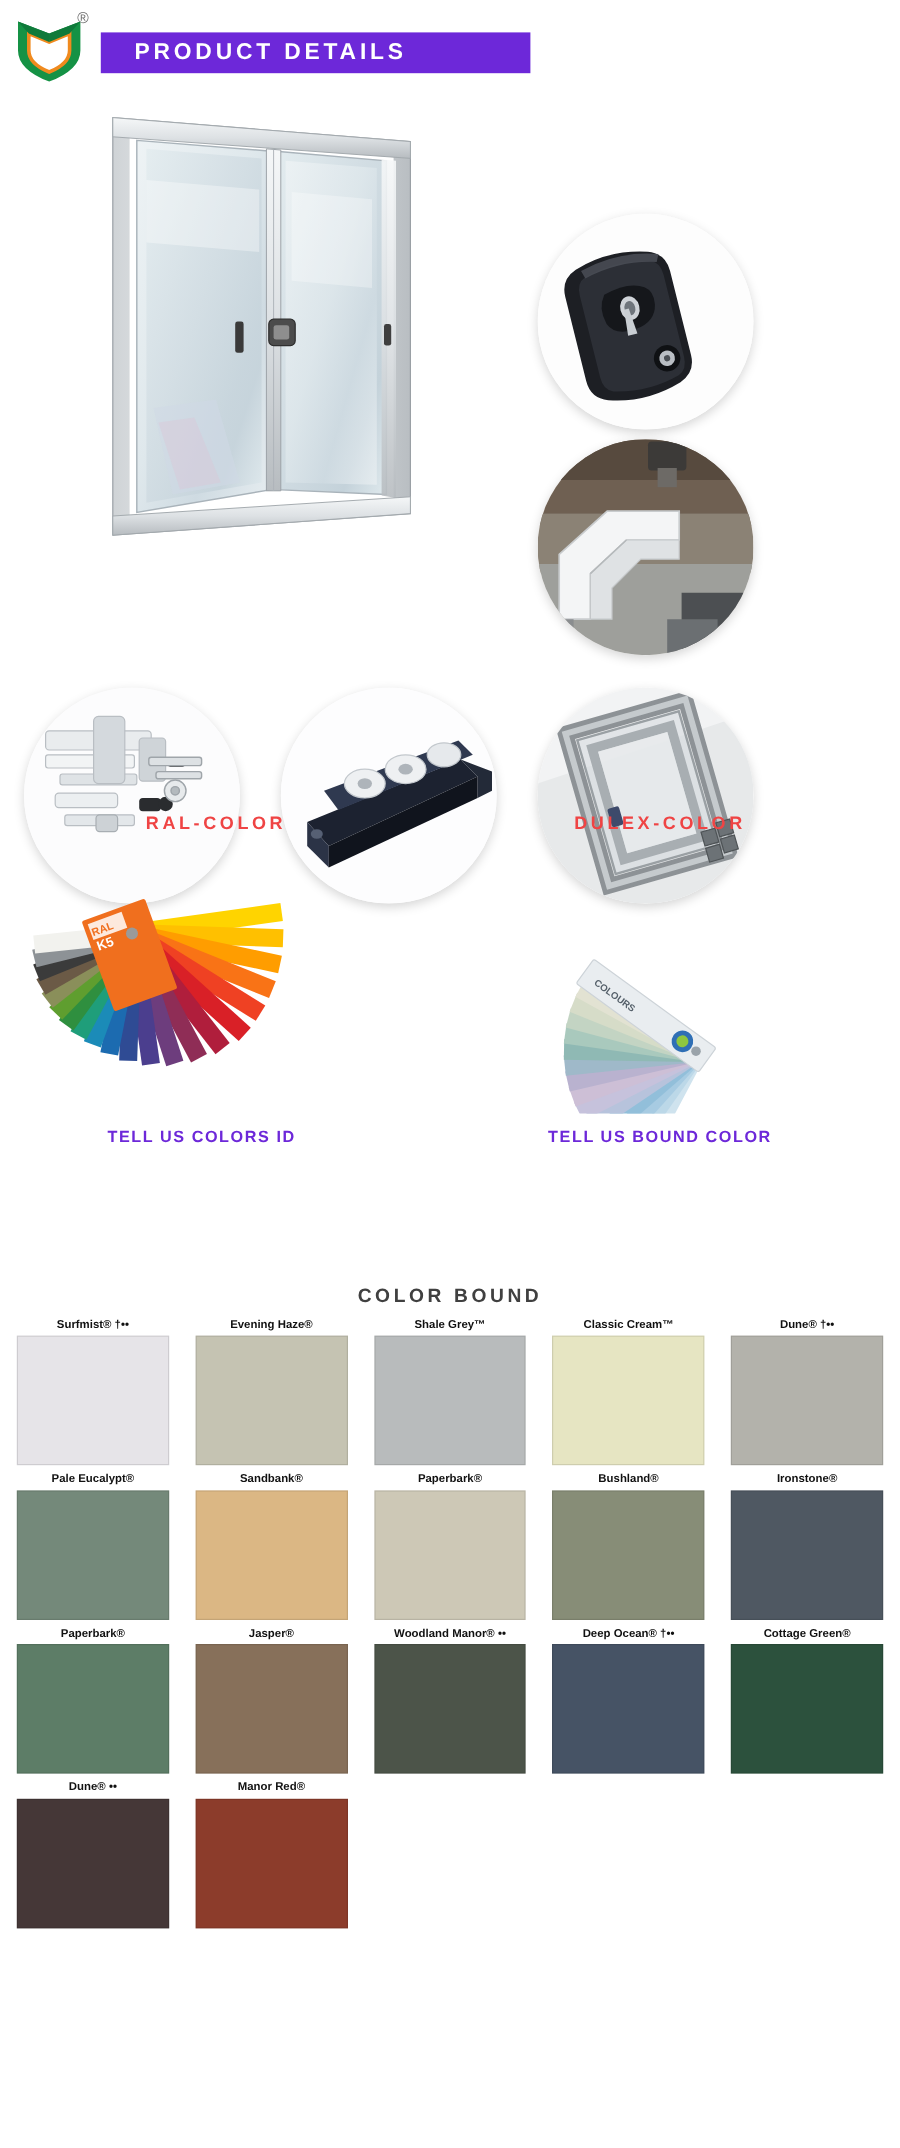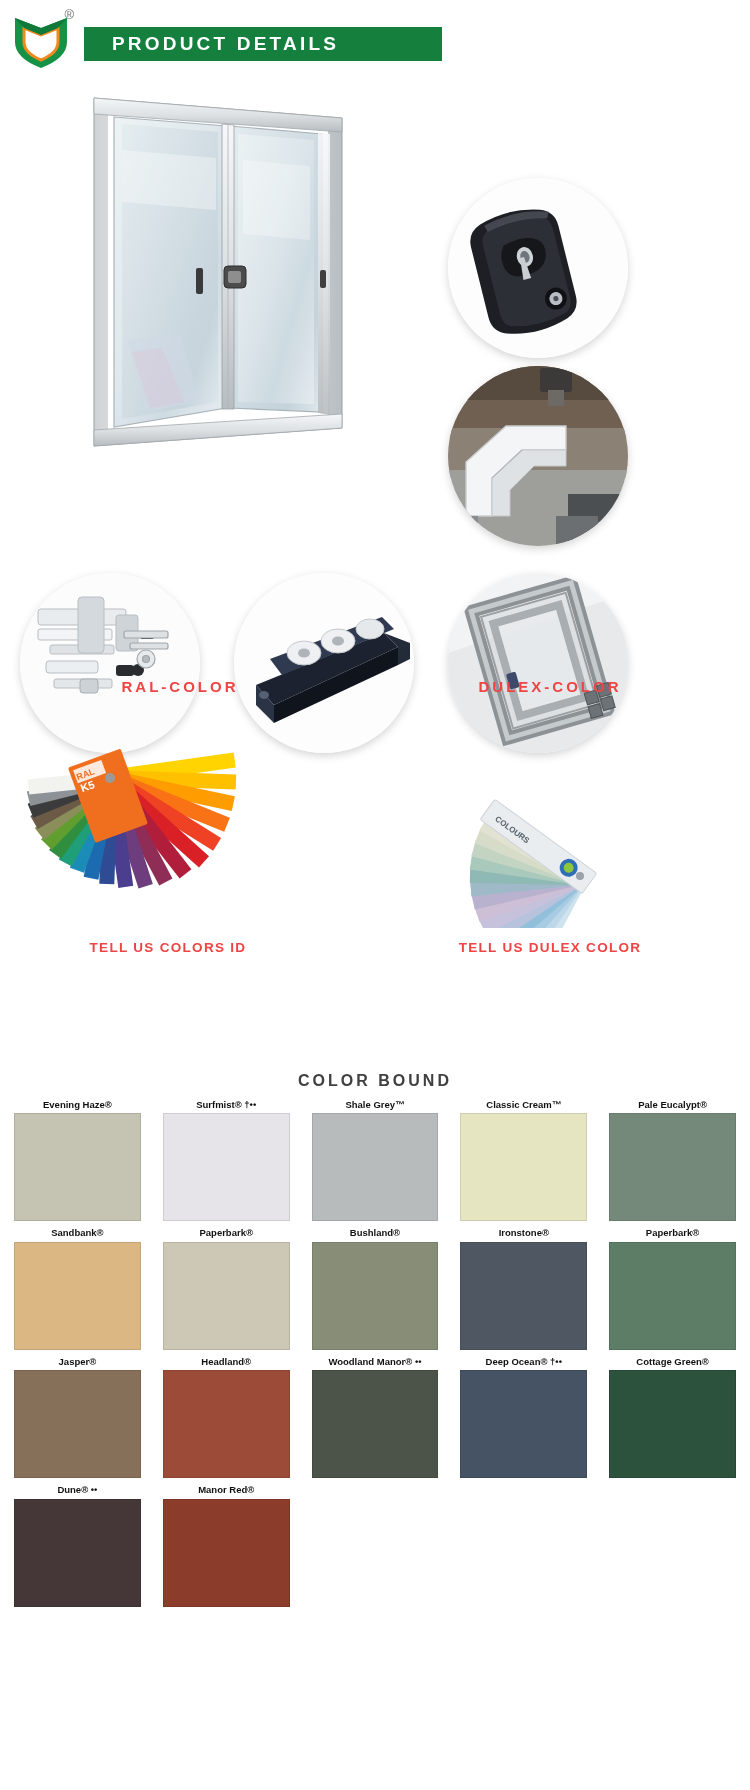--- a/index.html
+++ b/index.html
@@ -17,21 +17,21 @@
   .logo-wrap {
     position:absolute; left:10px; top:8px; width:62px; height:62px;
   }
   .reg-mark {
     position:absolute; right:-2px; top:0px;
     font-size:13px; color:#6f6f6f; line-height:1;
   }
   .title-bar {
     position:absolute; left:84px; top:27px;
     width:358px; height:34px;
-    background:#15803d;
+    background:#6d28d9;
     display:flex; align-items:center;
   }
   .title-bar span {
     color:#ffffff; font-size:19px; font-weight:bold;
     letter-spacing:3.2px; margin-left:28px;
   }
 
   
   .top-block { position:relative; height:590px; }
 
@@ -59,21 +59,21 @@
   .fan-label.left  { left:30px; }
   .fan-label.right { left:400px; }
 
   .fan-img { position:absolute; top:60px; width:300px; height:200px; }
   .fan-img.left  { left:20px; }
   .fan-img.right { left:350px; }
 
   .tell-label {
     position:absolute; top:272px;
     font-size:13.5px; font-weight:bold; letter-spacing:1.3px;
-    color:#ef4444; text-align:center; width:300px;
+    color:#6d28d9; text-align:center; width:300px;
   }
   .tell-label.left  { left:18px; }
   .tell-label.right { left:400px; }
 
   
   .bound-title {
     text-align:center; font-size:16px; font-weight:bold;
     letter-spacing:3px; color:#404040; margin-top:4px;
   }
   .swatch-grid {
@@ -434,44 +434,48 @@
             <circle cx="196" cy="118" r="5" fill="#8ec63f"></circle>
             <text x="108" y="123" font-family="Liberation Sans, sans-serif" font-size="8" fill="#55606a" font-weight="bold">COLOURS</text>
           </g>
           <circle cx="210" cy="118" r="4" fill="#9aa3aa"></circle>
         </g>
       </g>
     </svg>
   </div>
 
   <div class="tell-label left">TELL US COLORS ID</div>
-  <div class="tell-label right">TELL US DULEX COLOR</div>
+  <div class="tell-label right">TELL US BOUND COLOR</div>
 </div>
 
 <div>
   <div class="bound-title">COLOR BOUND</div>
 
   <div class="swatch-grid" id="swatch-grid">
       <div class="swatch-cell">
+        <div class="swatch-name">Surfmist® †••</div>
+        <div class="swatch-chip" style="background: rgb(230, 228, 232);"></div>
+      </div>
+      <div class="swatch-cell">
         <div class="swatch-name">Evening Haze®</div>
         <div class="swatch-chip" style="background: rgb(197, 195, 178);"></div>
       </div>
       <div class="swatch-cell">
-        <div class="swatch-name">Surfmist® †••</div>
-        <div class="swatch-chip" style="background: rgb(230, 228, 232);"></div>
-      </div>
-      <div class="swatch-cell">
         <div class="swatch-name">Shale Grey™</div>
         <div class="swatch-chip" style="background: rgb(184, 187, 188);"></div>
       </div>
       <div class="swatch-cell">
         <div class="swatch-name">Classic Cream™</div>
         <div class="swatch-chip" style="background: rgb(230, 229, 194);"></div>
       </div>
       <div class="swatch-cell">
+        <div class="swatch-name">Dune® †••</div>
+        <div class="swatch-chip" style="background: rgb(179, 178, 171);"></div>
+      </div>
+      <div class="swatch-cell">
         <div class="swatch-name">Pale Eucalypt®</div>
         <div class="swatch-chip" style="background: rgb(116, 137, 122);"></div>
       </div>
       <div class="swatch-cell">
         <div class="swatch-name">Sandbank®</div>
         <div class="swatch-chip" style="background: rgb(219, 183, 132);"></div>
       </div>
       <div class="swatch-cell">
         <div class="swatch-name">Paperbark®</div>
         <div class="swatch-chip" style="background: rgb(205, 200, 182);"></div>
@@ -486,24 +490,20 @@
       </div>
       <div class="swatch-cell">
         <div class="swatch-name">Paperbark®</div>
         <div class="swatch-chip" style="background: rgb(93, 125, 103);"></div>
       </div>
       <div class="swatch-cell">
         <div class="swatch-name">Jasper®</div>
         <div class="swatch-chip" style="background: rgb(135, 112, 90);"></div>
       </div>
       <div class="swatch-cell">
-        <div class="swatch-name">Headland®</div>
-        <div class="swatch-chip" style="background: rgb(156, 75, 56);"></div>
-      </div>
-      <div class="swatch-cell">
         <div class="swatch-name">Woodland Manor® ••</div>
         <div class="swatch-chip" style="background: rgb(76, 84, 73);"></div>
       </div>
       <div class="swatch-cell">
         <div class="swatch-name">Deep Ocean® †••</div>
         <div class="swatch-chip" style="background: rgb(70, 83, 101);"></div>
       </div>
       <div class="swatch-cell">
         <div class="swatch-name">Cottage Green®</div>
         <div class="swatch-chip" style="background: rgb(44, 81, 61);"></div>

